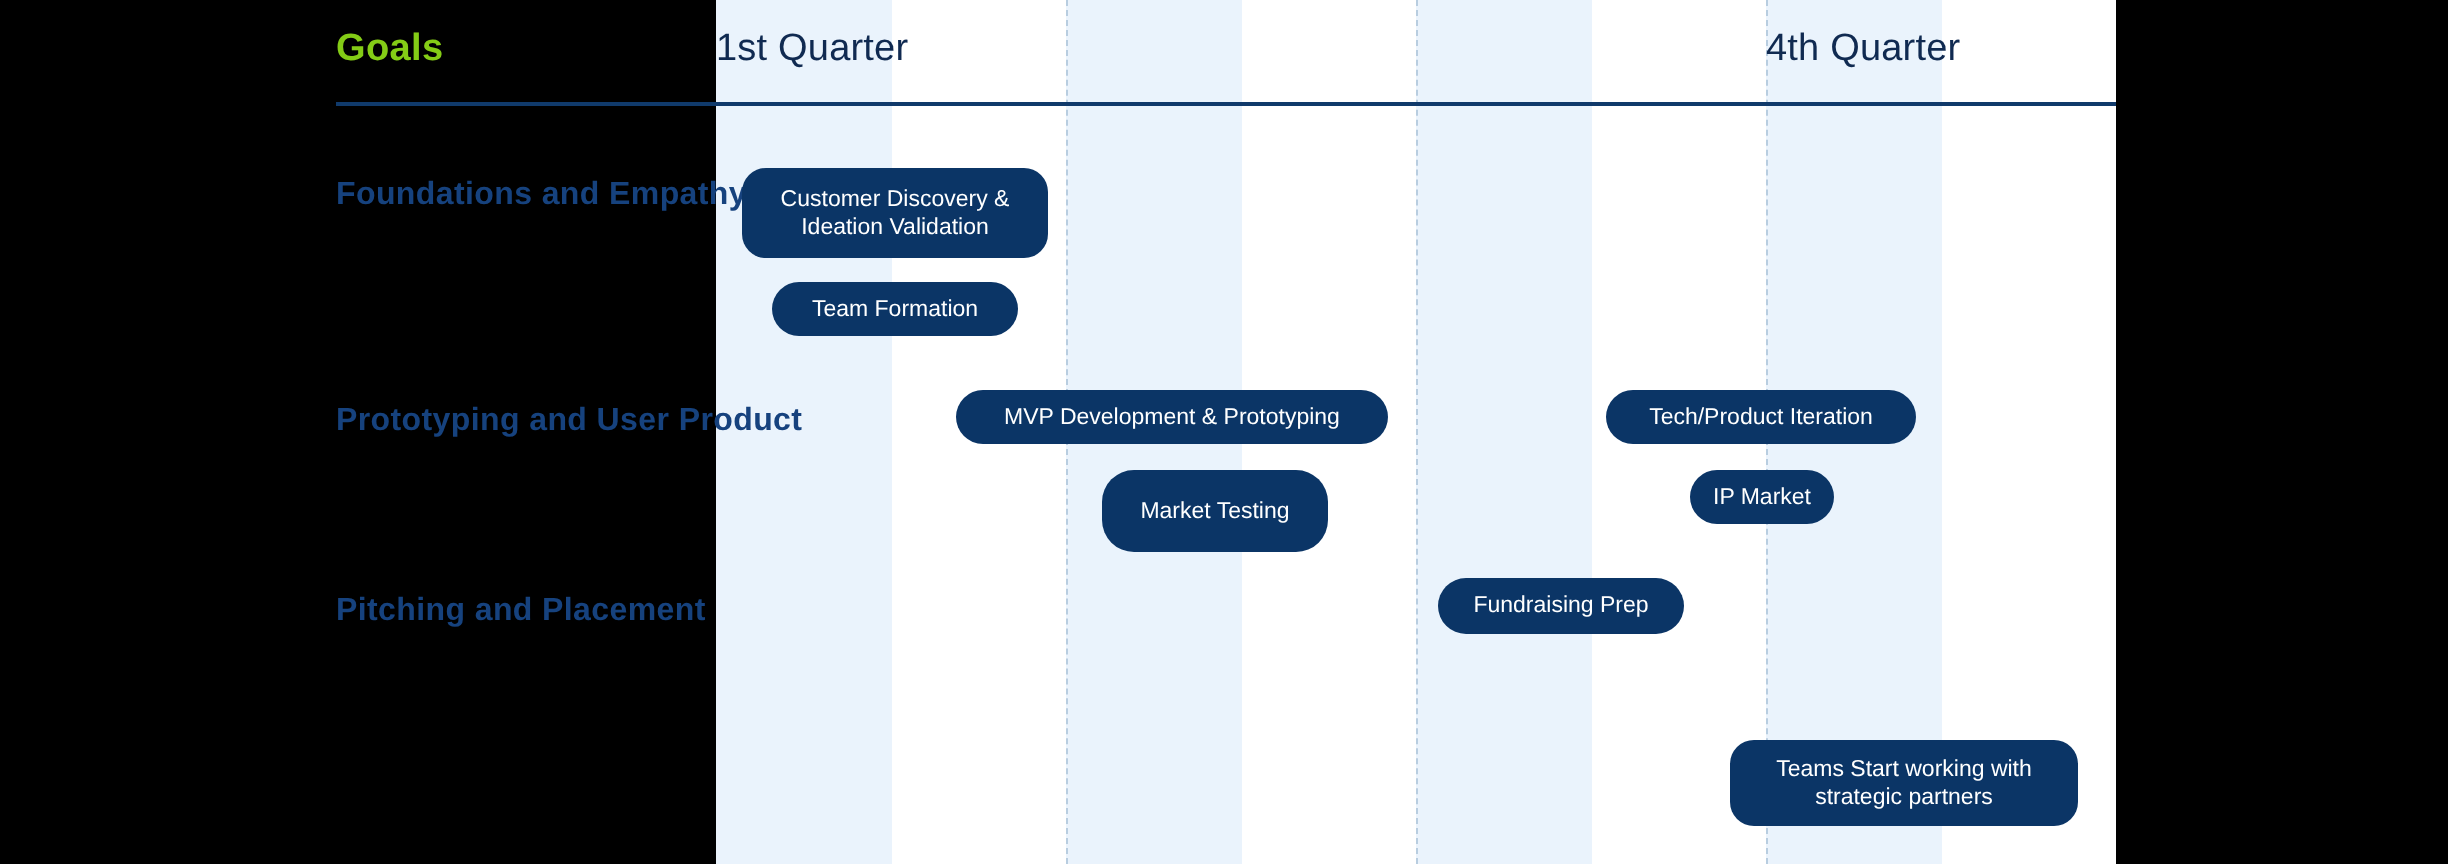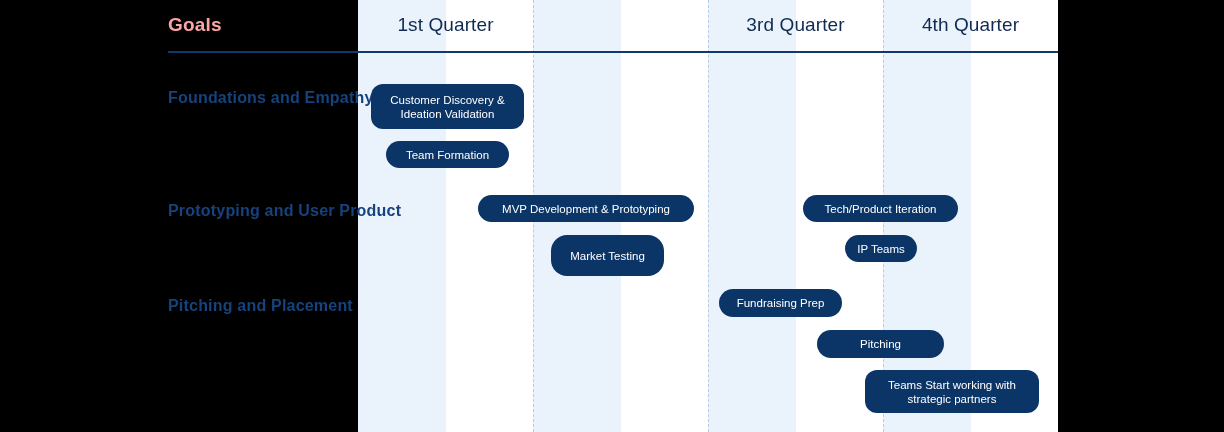--- a/index.html
+++ b/index.html
@@ -48,27 +48,27 @@
     position: absolute;
     left: 0; top: 0;
     width: 1224px; height: 52px;
   }
   .goals-title {
     position: absolute;
     left: 168px; top: 14px;
     font-size: 19px;
     font-weight: bold;
     letter-spacing: .2px;
-    color: #fca5a5;
+    color: #84cc16;
   }
   .qhead {
     position: absolute;
     top: 14px;
     width: 175px;
-    text-align: center;
+    text-align: left;
     font-size: 19px;
     color: #102a51;
     letter-spacing: .1px;
   }
   .header-rule {
     position: absolute;
     left: 168px;
     top: 51px;
     width: 890px;
     height: 2px;
@@ -135,32 +135,30 @@
     <div class="vdash" style="left:350px"></div>
     <div class="vdash" style="left:525px"></div>
   </div>
 
   <div class="gutter-left"></div>
   <div class="gutter-right"></div>
 
   <div class="header-row">
     <div class="goals-title">Goals</div>
     <div class="qhead" style="left:358px">1st Quarter</div>
-    <div class="qhead" style="left:708px">3rd Quarter</div>
     <div class="qhead" style="left:883px">4th Quarter</div>
     <div class="header-rule"></div>
   </div>
 
   <div class="row-label" style="top:89px">Foundations and Empathy</div>
   <div class="row-label" style="top:202px">Prototyping and User Product</div>
   <div class="row-label" style="top:297px">Pitching and Placement</div>
 
   <div class="bar tall" style="left:371px;top:84px;width:153px;height:45px">Customer Discovery &amp; Ideation Validation</div>
   <div class="bar" style="left:386px;top:141px;width:123px;height:27px">Team Formation</div>
   <div class="bar" style="left:478px;top:195px;width:216px;height:27px">MVP Development &amp;  Prototyping</div>
   <div class="bar" style="left:551px;top:235px;width:113px;height:41px">Market Testing</div>
   <div class="bar" style="left:803px;top:195px;width:155px;height:27px">Tech/Product Iteration</div>
-  <div class="bar" style="left:845px;top:235px;width:72px;height:27px">IP Teams</div>
+  <div class="bar" style="left:845px;top:235px;width:72px;height:27px">IP Market</div>
   <div class="bar" style="left:719px;top:289px;width:123px;height:28px">Fundraising Prep</div>
-  <div class="bar" style="left:817px;top:330px;width:127px;height:28px">Pitching</div>
   <div class="bar tall" style="left:865px;top:370px;width:174px;height:43px">Teams Start working with strategic partners</div>
 
 </div>
 
 </body></html>

